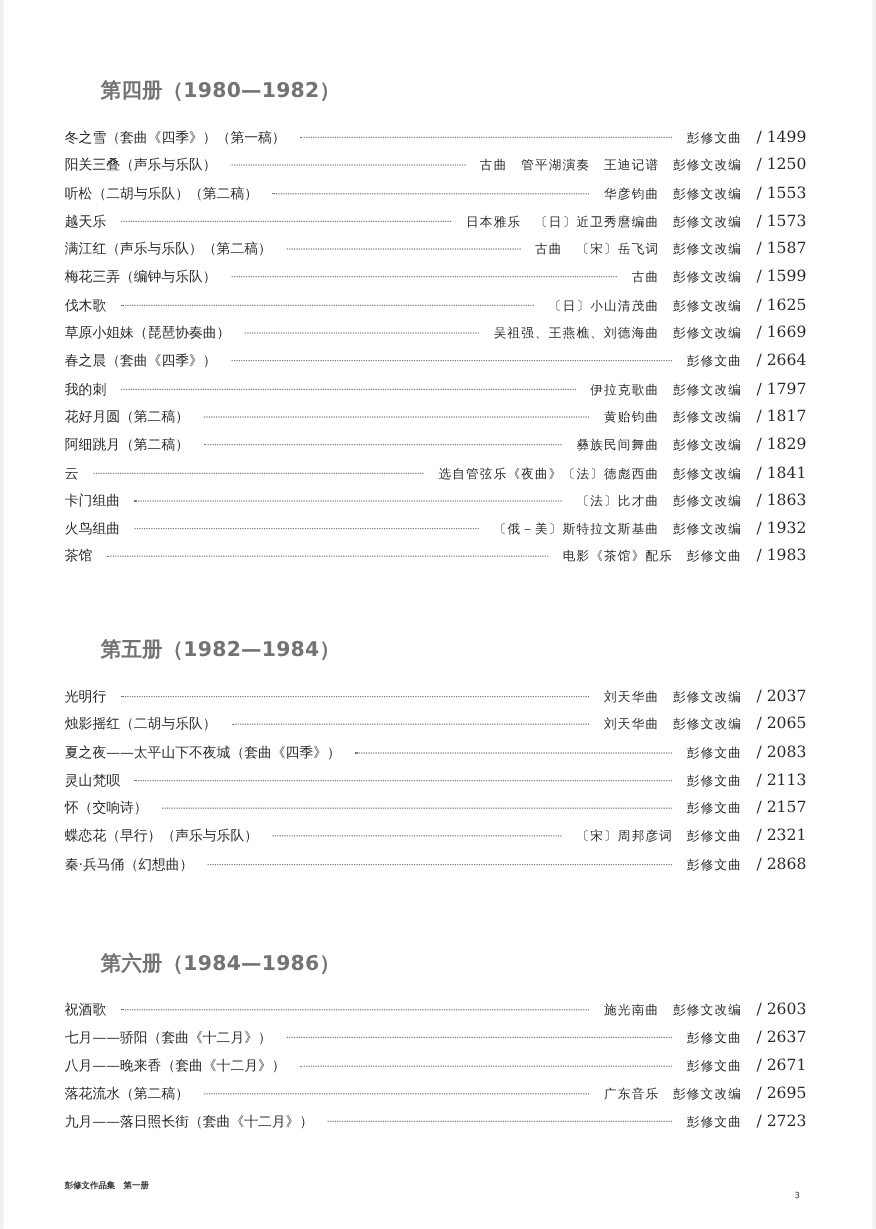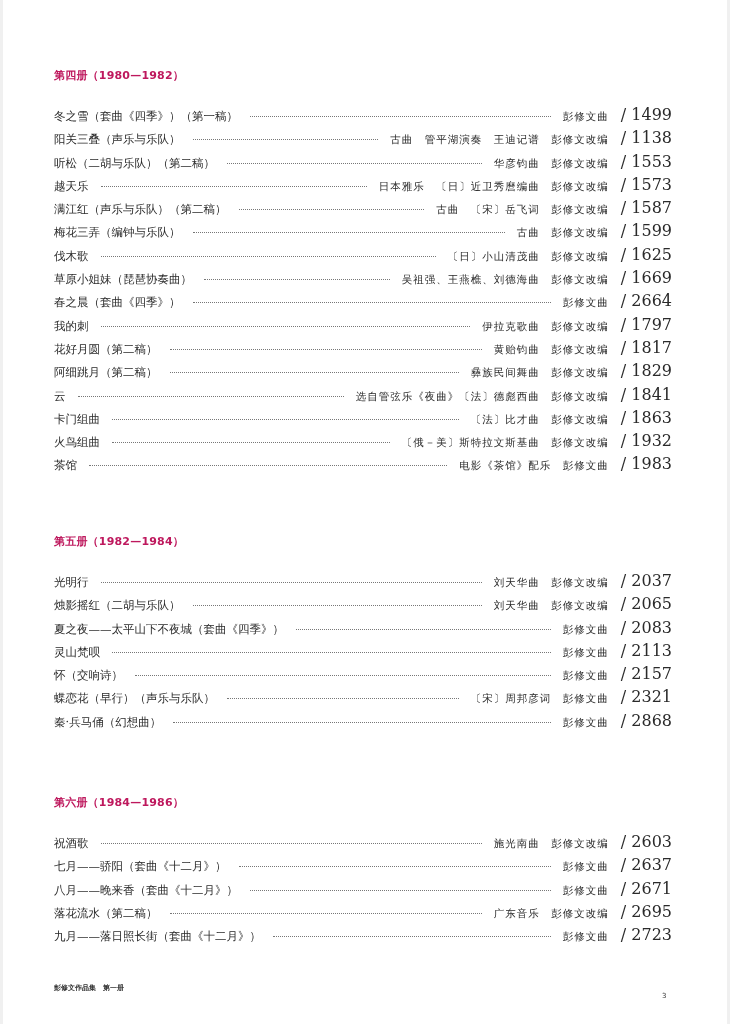--- a/index.html
+++ b/index.html
@@ -4,33 +4,33 @@
   <style>
     html, body { margin: 0; padding: 0; }
     body {
       width: 730px; height: 1024px; background: #ffffff; position: relative;
       font-family: "DejaVu Serif", serif; color: #2a2a2a; overflow: hidden;
     }
     .page-edge-left { position: absolute; left: 0; top: 0; width: 3px; height: 1024px; background: #f0f0f0; }
     .page-edge-right { position: absolute; right: 0; top: 0; width: 3px; height: 1024px; background: #f0f0f0; }
     .section { position: absolute; left: 54px; width: 618px; }
     .section-title {
-      font-family: "DejaVu Sans", sans-serif; font-weight: bold; font-size: 11px;
-      color: #be185d; height: 20px; line-height: 20px; margin-bottom: 17px; letter-spacing: 0.2px;
+      font-family: "DejaVu Sans", sans-serif; font-weight: bold; font-size: 17px;
+      color: #737373; height: 20px; line-height: 20px; margin-bottom: 17px; letter-spacing: 0.2px; margin-left: 30px;
     }
     .entry {
       display: flex; align-items: baseline; height: 23.3px; line-height: 23.3px;
       font-size: 11.5px; white-space: nowrap; gap: 11px;
     }
     .entry .title { flex: 0 0 auto; color: #2a2a2a; }
     .entry .leader {
       flex: 1 1 auto; border-bottom: 1px dotted #777; margin: 0 1px; position: relative; top: -3px; min-width: 10px;
     }
     .entry .credit { flex: 0 0 auto; font-size: 10.5px; letter-spacing: 1px; color: #2a2a2a; }
-    .entry .page { flex: 0 0 auto; font-size: 16px; margin-left: 1px; color: #2a2a2a; }
+    .entry .page { flex: 0 0 auto; font-size: 13px; margin-left: 1px; color: #2a2a2a; }
     .footer-title {
       position: absolute; left: 54px; top: 983px; font-family: "DejaVu Sans", sans-serif;
       font-weight: bold; font-size: 7px; color: #333; text-align: center;
     }
     .footer-page {
       position: absolute; left: 662px; top: 992px; font-family: "DejaVu Sans", sans-serif;
       font-size: 7px; color: #333;
     }
   </style>
 </head>
@@ -45,21 +45,21 @@
       <div class="entry">
         <span class="title">冬之雪（套曲《四季》）（第一稿）</span>
         <span class="leader"></span>
         <span class="credit">彭修文曲</span>
         <span class="page">/ 1499</span>
       </div>
       <div class="entry">
         <span class="title">阳关三叠（声乐与乐队）</span>
         <span class="leader"></span>
         <span class="credit">古曲　管平湖演奏　王迪记谱　彭修文改编</span>
-        <span class="page">/ 1138</span>
+        <span class="page">/ 1250</span>
       </div>
       <div class="entry">
         <span class="title">听松（二胡与乐队）（第二稿）</span>
         <span class="leader"></span>
         <span class="credit">华彦钧曲　彭修文改编</span>
         <span class="page">/ 1553</span>
       </div>
       <div class="entry">
         <span class="title">越天乐</span>
         <span class="leader"></span>

